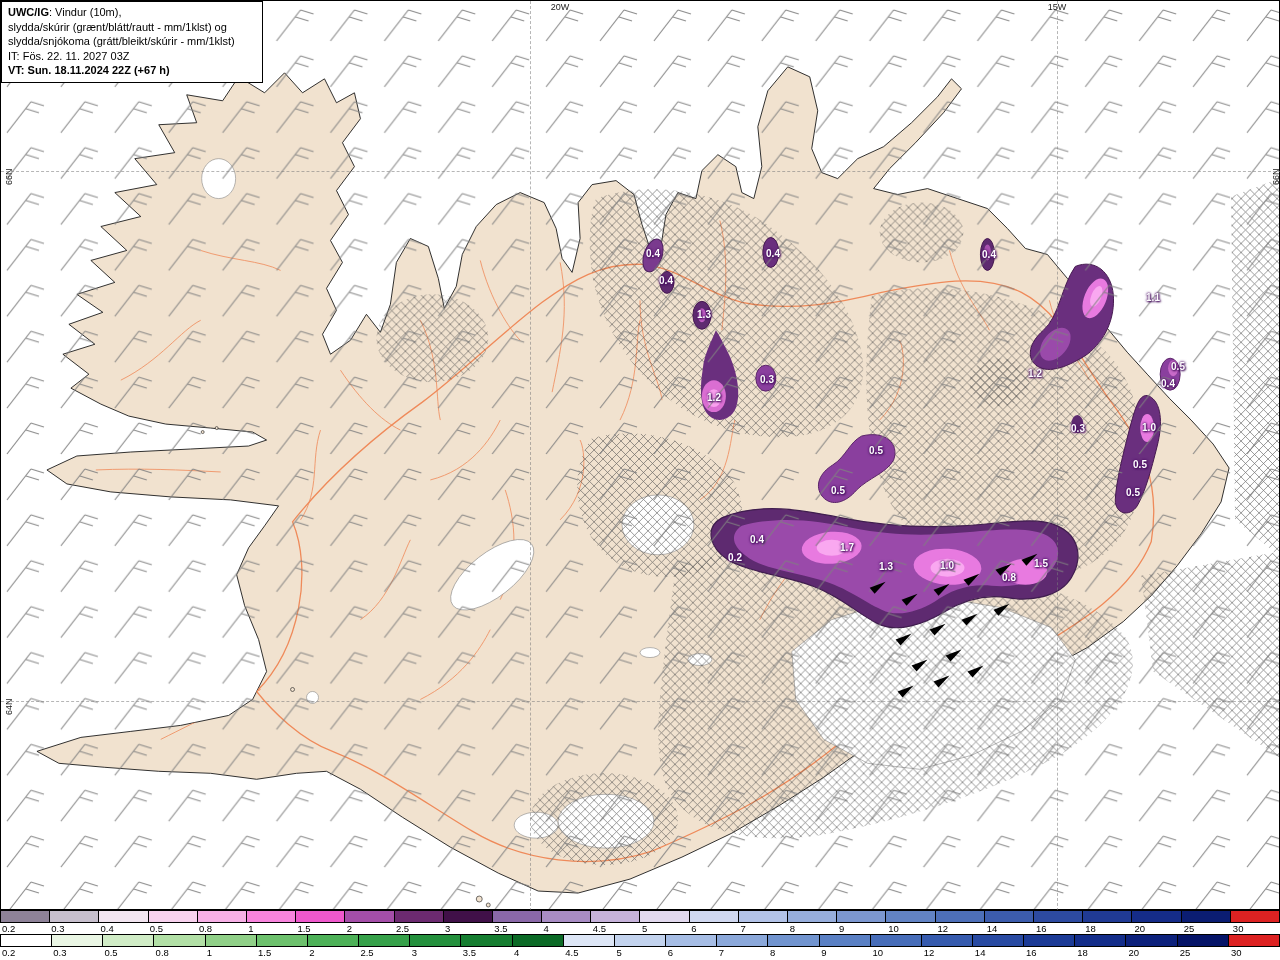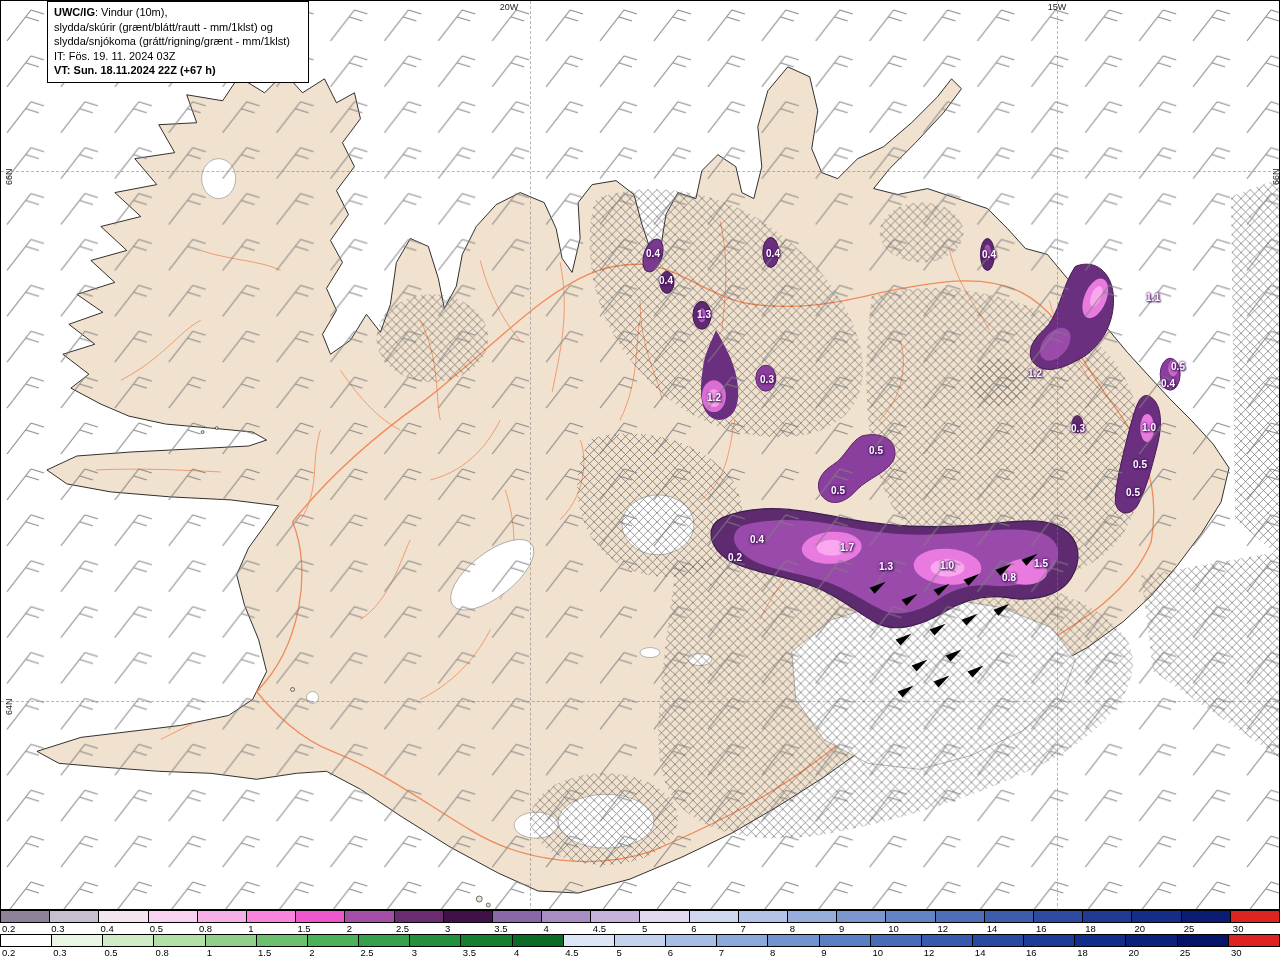--- a/index.html
+++ b/index.html
@@ -5,21 +5,21 @@
   * { margin:0; padding:0; box-sizing:border-box; }
   html,body { width:1280px; height:960px; background:#fff; font-family:"Liberation Sans",sans-serif; }
   .page { position:relative; width:1280px; height:960px; overflow:hidden; background:#fff; }
 
   .map-area { position:absolute; left:0; top:0; width:1280px; height:910px; border:1px solid #000; background:#fff; }
   svg.map { position:absolute; left:0; top:0; width:100%; height:100%; display:block; }
 
   .overlay { position:absolute; left:0; top:0; width:1280px; height:910px; pointer-events:none; }
 
   .title-box { position:absolute; left:0; top:0; width:262px; background:#fff; border:1px solid #000;
-               padding:3px 6px 4px 6px; font-size:11px; line-height:1.32; color:#000; z-index:30;margin-left:46px; }
+               padding:3px 6px 4px 6px; font-size:11px; line-height:1.32; color:#000; z-index:30; }
   .title-box .bold { font-weight:bold; }
 
   .precip-label { position:absolute; transform:translate(-50%,-50%); font-size:10px; font-weight:bold;
                   color:#fff; text-shadow:0 0 2px #50106a, 0 0 3px #50106a, 1px 1px 2px #3a0b50; z-index:20; white-space:nowrap; }
 
   .grat-line-v { position:absolute; top:0; height:910px; width:0; border-left:1px dashed #7c7c7c; opacity:.55; z-index:5; }
   .grat-line-h { position:absolute; left:0; width:1280px; height:0; border-top:1px dashed #7c7c7c; opacity:.55; z-index:5; }
   .grat-label  { position:absolute; font-size:9px; color:#1a1a1a; z-index:6; white-space:nowrap; }
   .grat-label.top  { transform:translateX(-50%); }
   .grat-label.side { transform:rotate(-90deg); transform-origin:left top; }
@@ -188,21 +188,21 @@
         <path d="M912,666 l16,-6 -11,12 z"></path>
         <path d="M946,656 l16,-6 -11,12 z"></path>
         <path d="M898,692 l16,-6 -11,12 z"></path>
         <path d="M934,682 l16,-6 -11,12 z"></path>
         <path d="M968,672 l16,-6 -11,12 z"></path>
       </g>
     </svg>
 
     <div class="overlay">
         <div class="grat-line-v" style="left: 529px;"></div>
-        <div class="grat-label top" style="left: 508px; top: 1px;">20W</div>
+        <div class="grat-label top" style="left: 559px; top: 1px;">20W</div>
         <div class="grat-line-v" style="left: 1056px;"></div>
         <div class="grat-label top" style="left: 1056px; top: 1px;">15W</div>
         <div class="grat-line-h" style="top: 170px;"></div>
         <div class="grat-label side" style="top: 184px; left: 3px;">66N</div>
         <div class="grat-label side" style="top: 184px; left: 1270px;">66N</div>
         <div class="grat-line-h" style="top: 700px;"></div>
         <div class="grat-label side" style="top: 714px; left: 3px;">64N</div>
       </div>
 
     <div class="overlay">
@@ -230,22 +230,22 @@
         <div class="precip-label" style="left: 946px; top: 564px;">1.0</div>
         <div class="precip-label" style="left: 1008px; top: 576px;">0.8</div>
         <div class="precip-label" style="left: 1040px; top: 562px;">1.5</div>
       </div>
 
     <div class="title-box">
       <div>
         <span class="bold">UWC/IG</span><span>: Vindur (10m),</span>
       </div>
       <div>slydda/skúrir (grænt/blátt/rautt - mm/1klst) og</div>
-      <div>slydda/snjókoma (grátt/rigning/grænt - mm/1klst)</div>
-      <div>IT: Fös. 19. 11. 2024 03Z</div>
+      <div>slydda/snjókoma (grátt/bleikt/skúrir - mm/1klst)</div>
+      <div>IT: Fös. 22. 11. 2027 03Z</div>
       <div class="bold">VT: Sun. 18.11.2024 22Z (+67 h)</div>
     </div>
   </div>
 
   <div class="scales">
     <div class="scale-block">
       <div class="scale-strip">
           <div class="scale-cell" style="background: rgb(142, 130, 152);"></div>
           <div class="scale-cell" style="background: rgb(199, 191, 205);"></div>
           <div class="scale-cell" style="background: rgb(242, 229, 240);"></div>

